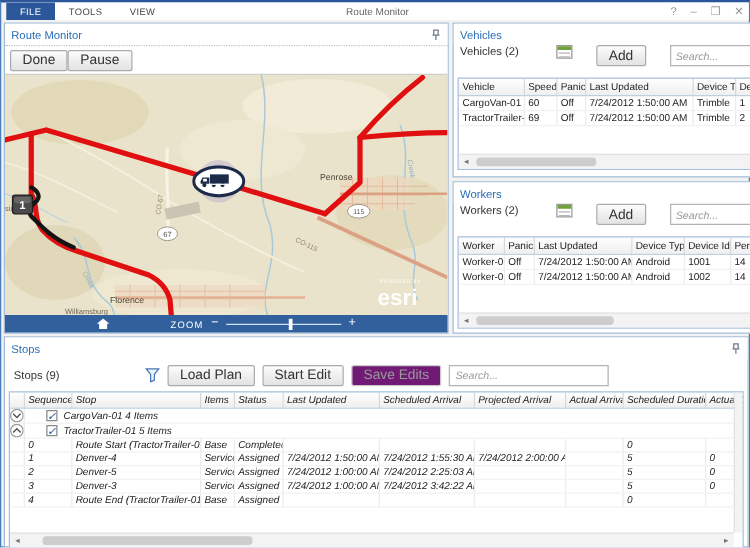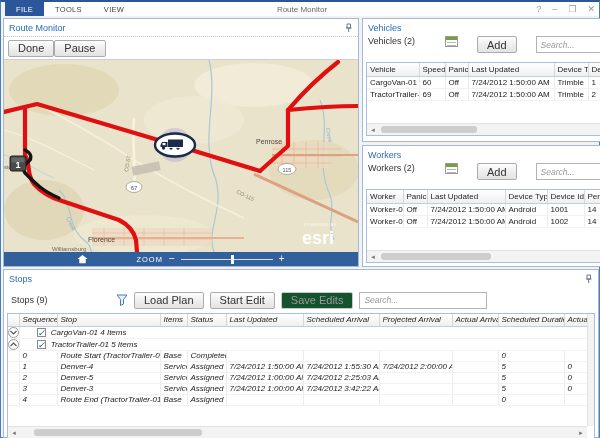--- a/index.html
+++ b/index.html
@@ -23,21 +23,21 @@
   .panel { position:absolute; background:#fff; border:1px solid #a3bad4; }
   .panel-header { height:17px; display:flex; align-items:center; justify-content:space-between; padding:0 5px; background:#fff; }
   .panel-title { color:#2a6db5; font-size:9px; }
   .pin { width:11px; height:11px; display:flex; align-items:center; justify-content:center; cursor:pointer; }
 
   
   #map-panel { left:2px; top:16px; width:356px; height:249px; }
   .map-toolbar { height:24px; display:flex; align-items:center; padding:0 4px; border-top:1px dotted #c5c5c5; border-bottom:1px solid #cfcfcf; background:#fff; }
   .btn { display:inline-flex; align-items:center; justify-content:center; height:17px; padding:0 9px; font-size:11px; color:#333;
          background:linear-gradient(#fdfdfd,#f0f0f0 45%,#e3e3e3); border:1px solid #ababab; border-radius:2px; cursor:pointer; white-space:nowrap; }
-  .btn:disabled,.btn.disabled { color:#9a9a9a; background:#14532d; border-color:#c9c9c9; }
+  .btn:disabled,.btn.disabled { color:#9a9a9a; background:#701a75; border-color:#c9c9c9; }
   .map-status { flex:1; text-align:center; font-size:9.5px; color:#222; }
   .map-area { position:relative; height:192px; overflow:hidden; background:#eae3cb; }
   .map-zoombar { height:14px; background:#31609c; display:flex; align-items:center; justify-content:center; gap:6px; color:#fff; }
   .map-zoombar .zoom-text { font-size:7.5px; letter-spacing:1px; color:#fff;margin-left:40px; }
   .zoom-line { position:relative; width:92px; height:1px; background:#cfe0f2; }
   .zoom-handle { position:absolute; left:55%; top:-4px; width:3px; height:9px; background:#fff; cursor:pointer; }
   .zoom-btn { font-size:10px; color:#fff; cursor:pointer; line-height:10px; }
 
   
   #vehicles-panel { left:361px; top:16px; width:264px; height:124px; }

